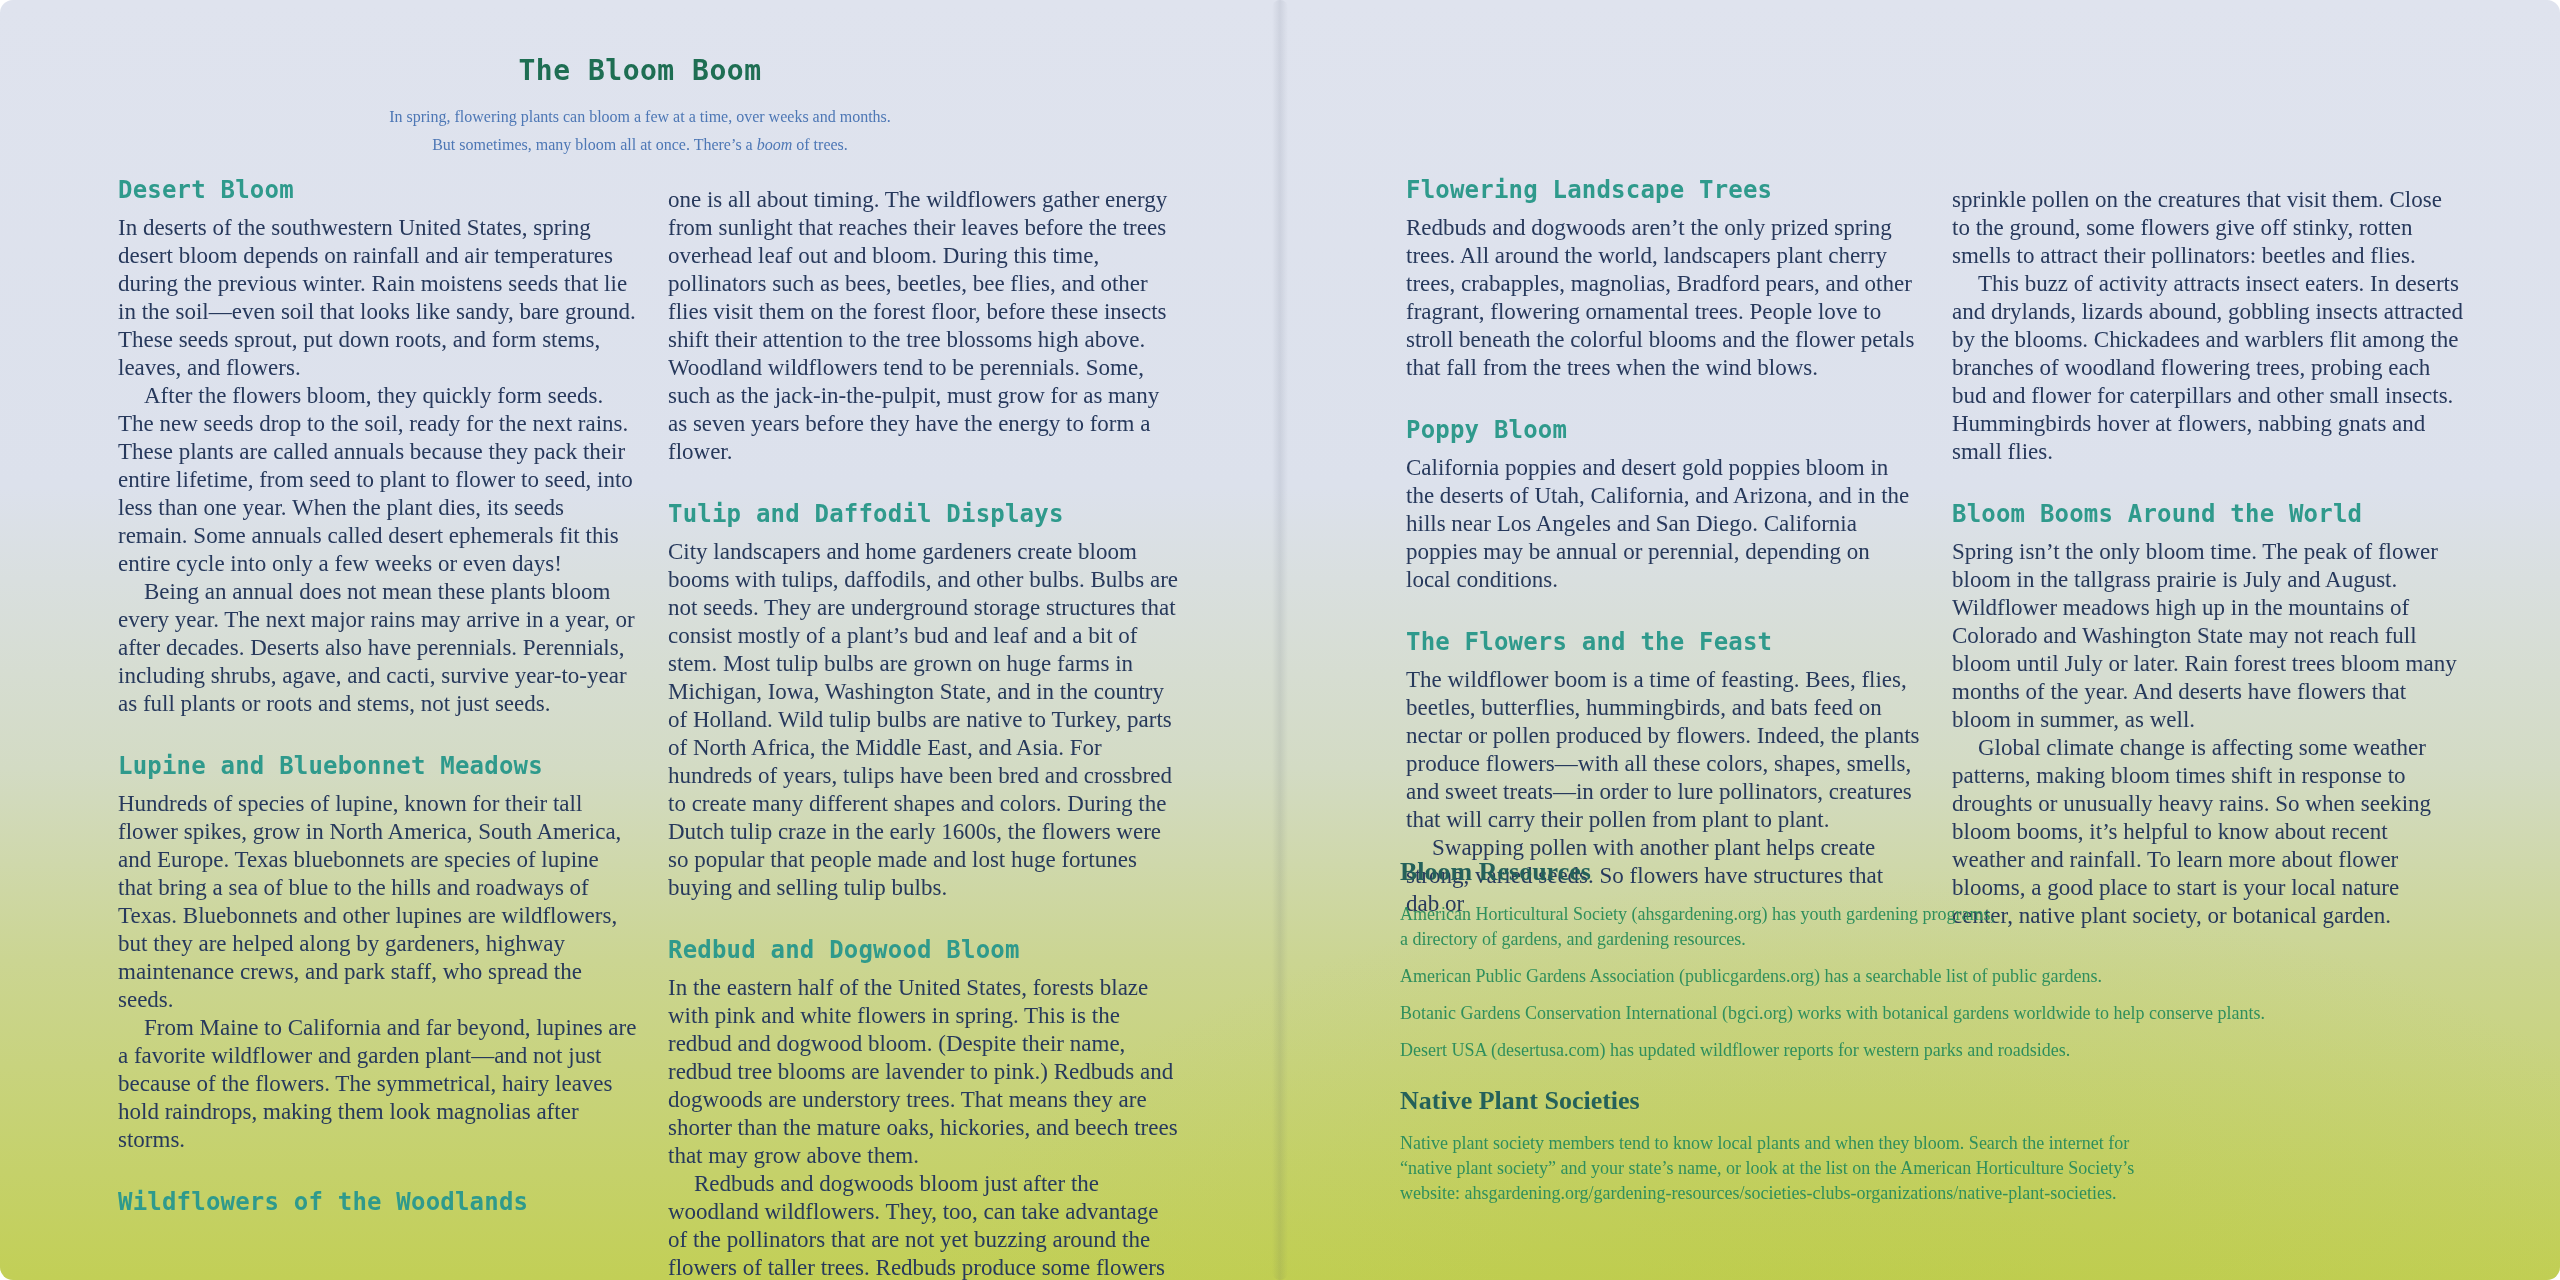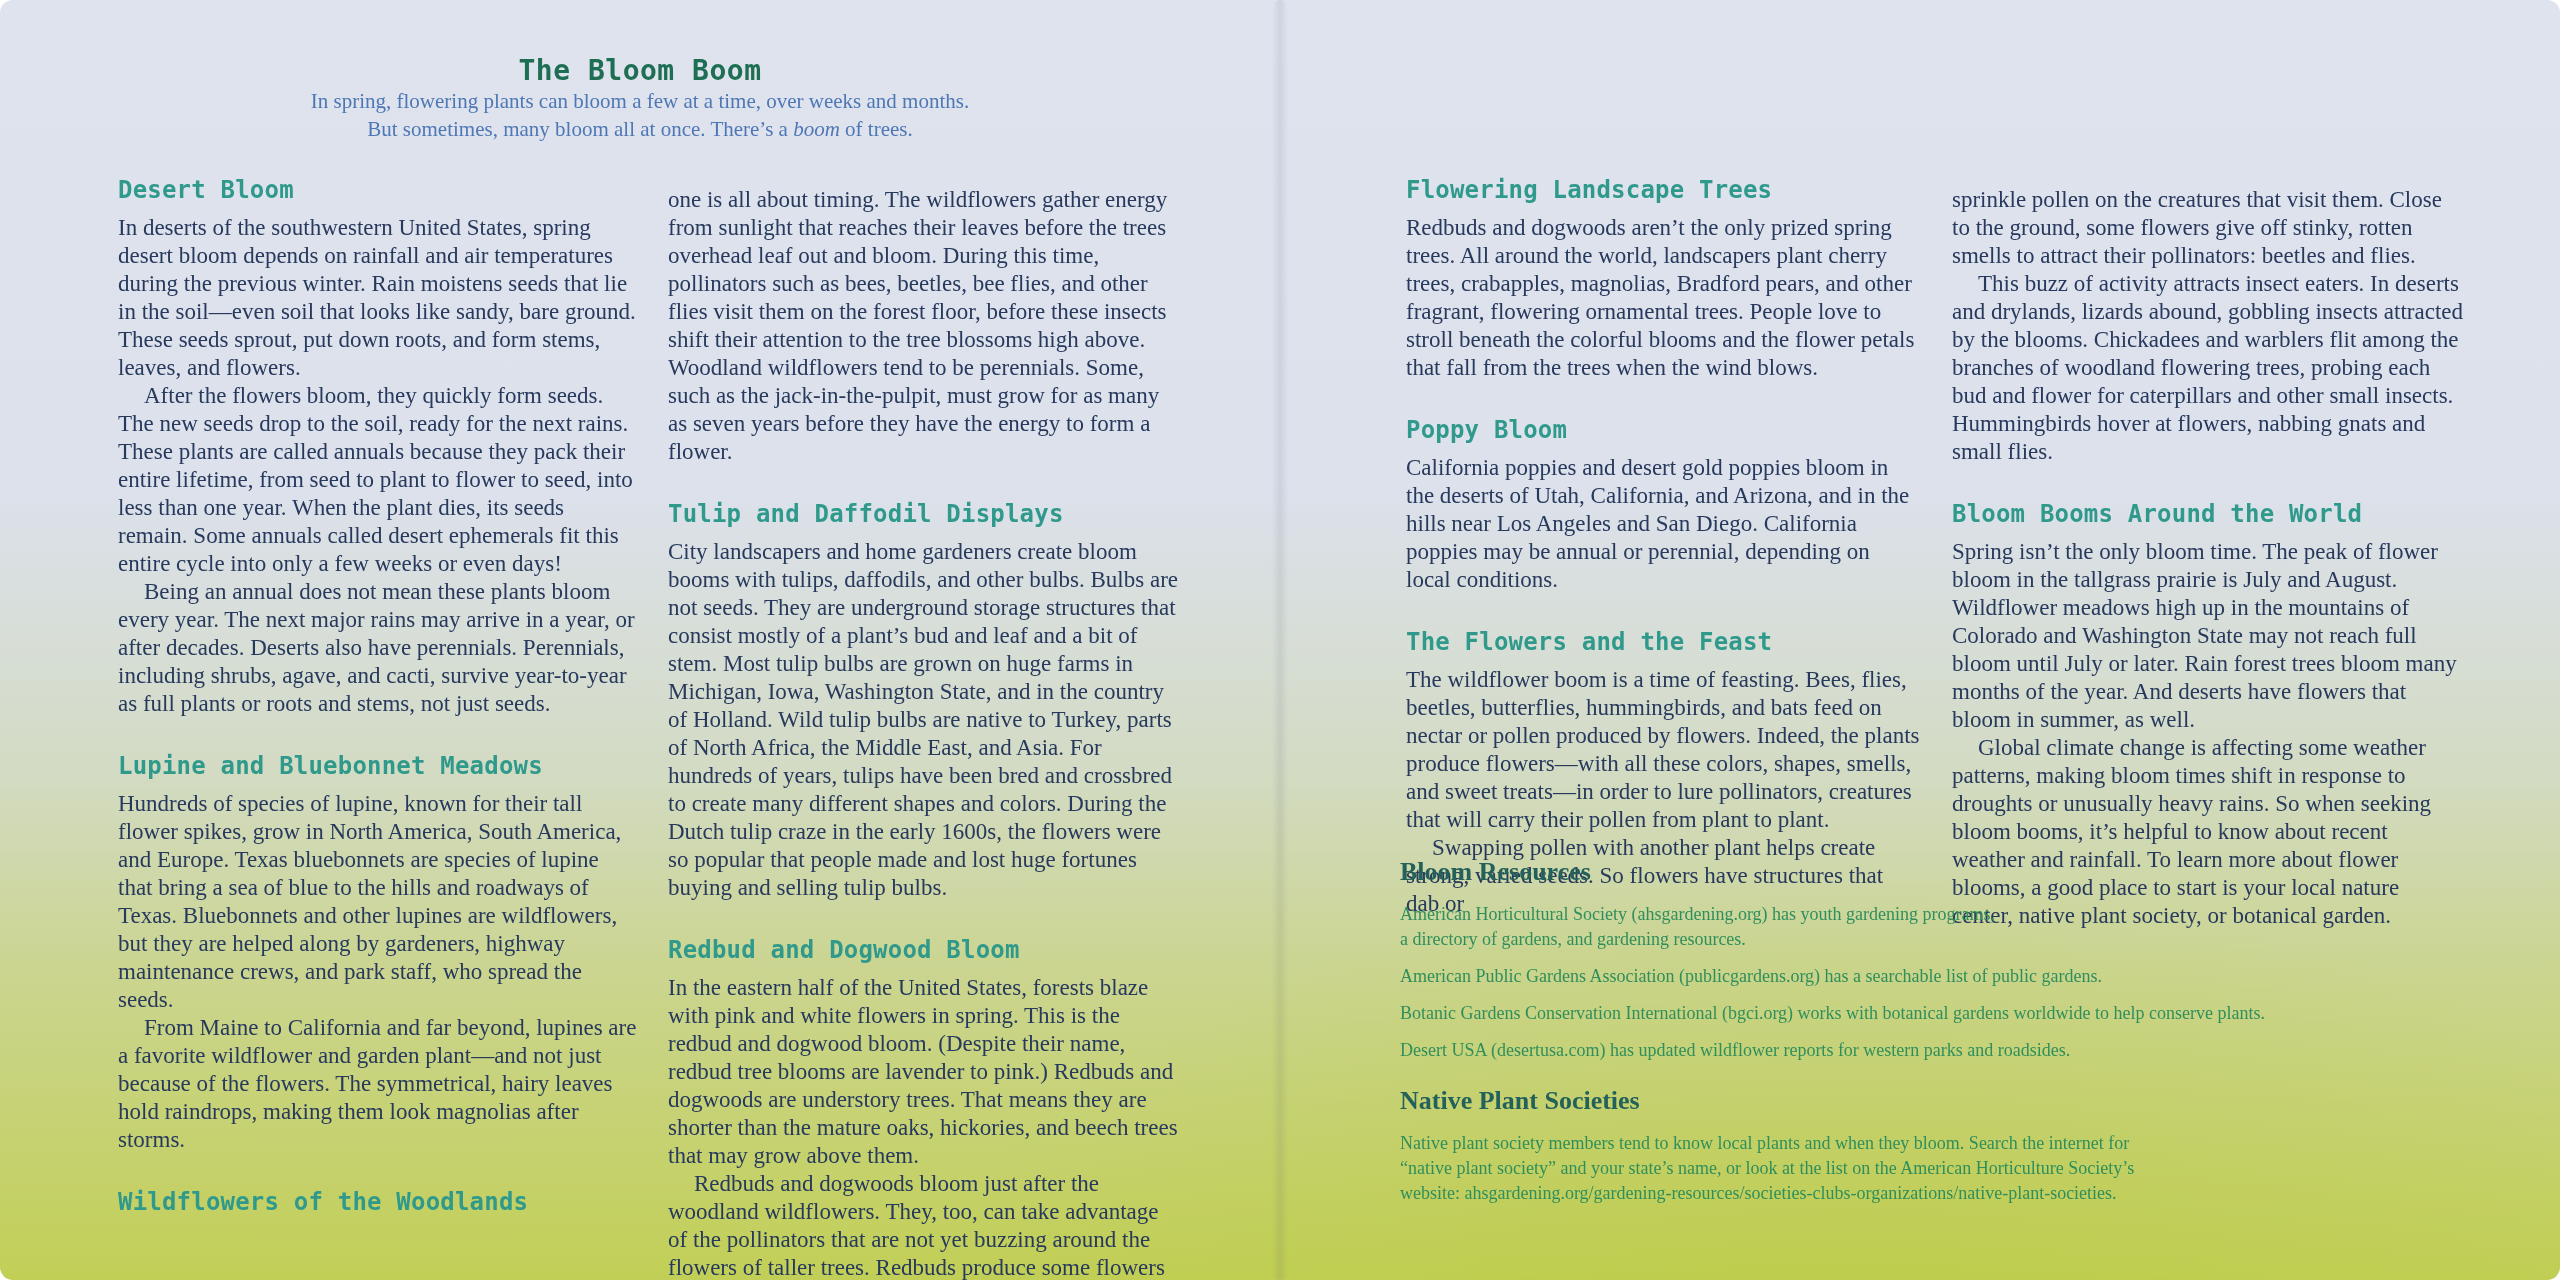--- a/index.html
+++ b/index.html
@@ -34,22 +34,22 @@
     text-align: center;
   }
   .title {
     font-family: "DejaVu Sans Mono", monospace;
     font-weight: bold;
     font-size: 28px;
     letter-spacing: 0.5px;
     color: var(--title-color, #1e6e53);
   }
   .subtitle {
-    margin-top: 0;
-    font-size: 21px;
+    margin-top: 16px;
+    font-size: 16px;
     line-height: 28px;
     color: var(--subtitle-color, #4d77b5);
   }
   .subtitle em { font-style: italic; }
   .col {
     position: absolute;
     text-align: left;
   }
   .col-heading {
     font-family: "DejaVu Sans Mono", monospace;

